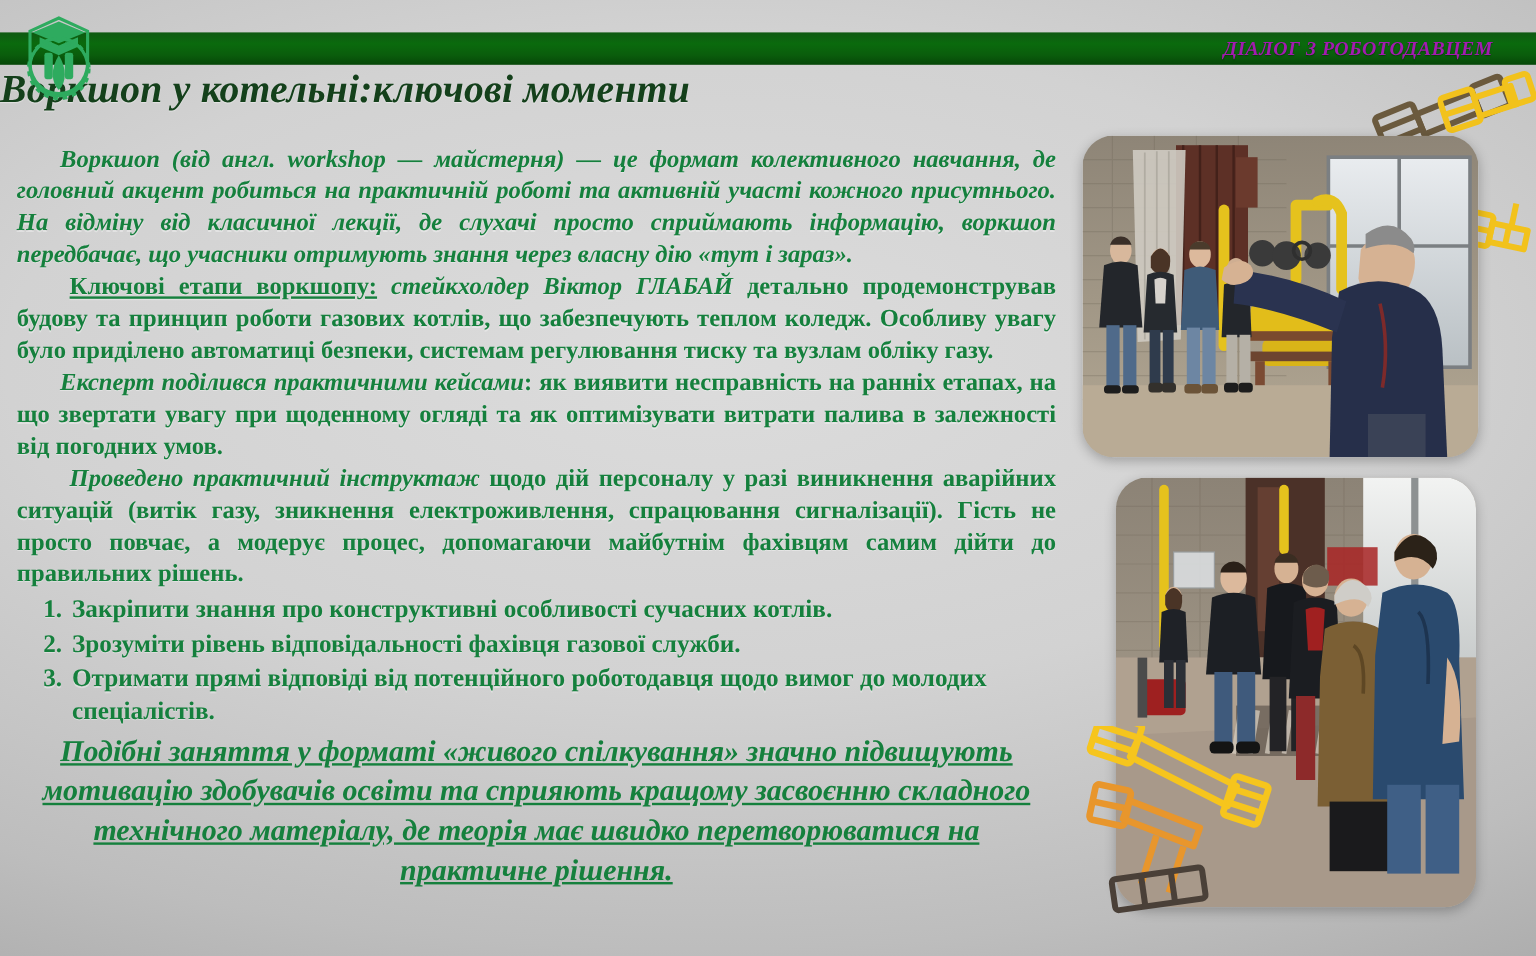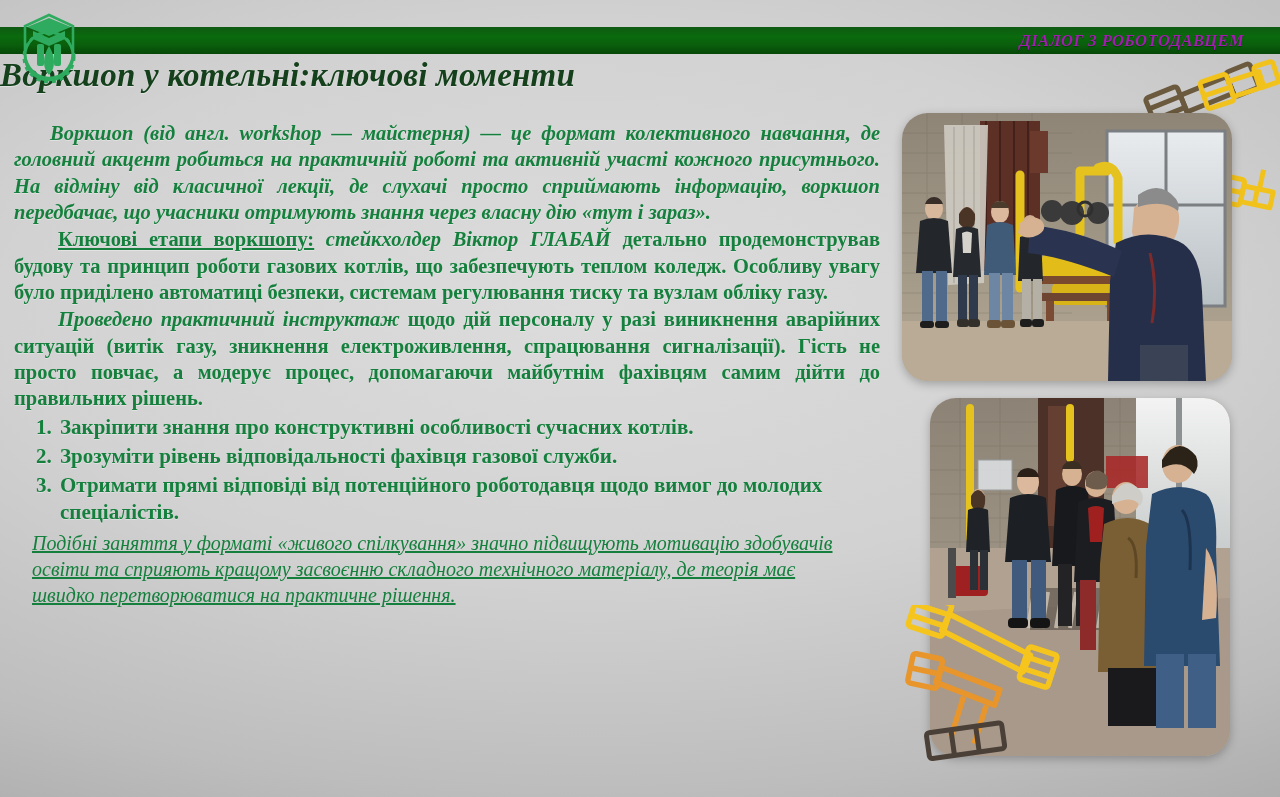--- a/index.html
+++ b/index.html
@@ -58,22 +58,22 @@
     counter-increment:li;
     font-size:21px; line-height:1.285; font-weight:bold;
     padding-left:46px; position:relative; margin-bottom:2px;
     text-shadow:0 1px 0 rgba(255,255,255,.35);
   }
   ol.list li::before{
     content:counter(li) "."; position:absolute; left:22px; top:0;
     font-weight:bold;
   }
   .closing{
-    margin-top:4px; font-size:20px; line-height:1.32;
-    font-style:italic; font-weight:normal; text-align:left;
+    margin-top:4px; font-size:25px; line-height:1.32;
+    font-style:italic; font-weight:bold; text-align:center;
     text-decoration:underline; padding:0 18px;
   }
 
   
   .photo{
     position:absolute; border-radius:26px; overflow:hidden; z-index:3;
     box-shadow:0 3px 10px rgba(0,0,0,.25);
   }
   #photo-top{ left:902px; top:113px; width:330px; height:268px; }
   #photo-bottom{ left:930px; top:398px; width:300px; height:358px; }
@@ -180,20 +180,23 @@
 <div class="title">Воркшоп у котельні:ключові моменти</div>
 
 <div class="col">
 
   <p class="p ital">Воркшоп (від англ. workshop — майстерня) — це формат колективного навчання, де головний акцент робиться на практичній роботі та активній участі кожного присутнього. На відміну від класичної лекції, де слухачі просто сприймають інформацію, воркшоп передбачає, що учасники отримують знання через власну дію «тут і зараз».</p>
 
   <p class="p bold lead-in">
     <span class="u">Ключові етапи воркшопу:</span><span class="i"> стейкхолдер Віктор ГЛАБАЙ</span><span> детально продемонстрував будову та принцип роботи газових котлів, що забезпечують теплом коледж. Особливу увагу було приділено автоматиці безпеки, системам регулювання тиску та вузлам обліку газу.</span>
   </p>
 
+  <p class="p bold">
+    <span class="i">Експерт поділився практичними кейсами</span><span>: як виявити несправність на ранніх етапах, на що звертати увагу при щоденному огляді та як оптимізувати витрати палива в залежності від погодних умов.</span>
+  </p>
 
   <p class="p bold lead-in">
     <span class="i">Проведено практичний інструктаж</span><span> щодо дій персоналу у разі виникнення аварійних ситуацій (витік газу, зникнення електроживлення, спрацювання сигналізації). Гість не просто повчає, а модерує процес, допомагаючи майбутнім фахівцям самим дійти до правильних рішень.</span>
   </p>
 
 
   <ol class="list">
     <li>Закріпити знання про конструктивні особливості сучасних котлів.</li>
     <li>Зрозуміти рівень відповідальності фахівця газової служби.</li>
     <li>Отримати прямі відповіді від потенційного роботодавця щодо вимог до молодих спеціалістів.</li>

